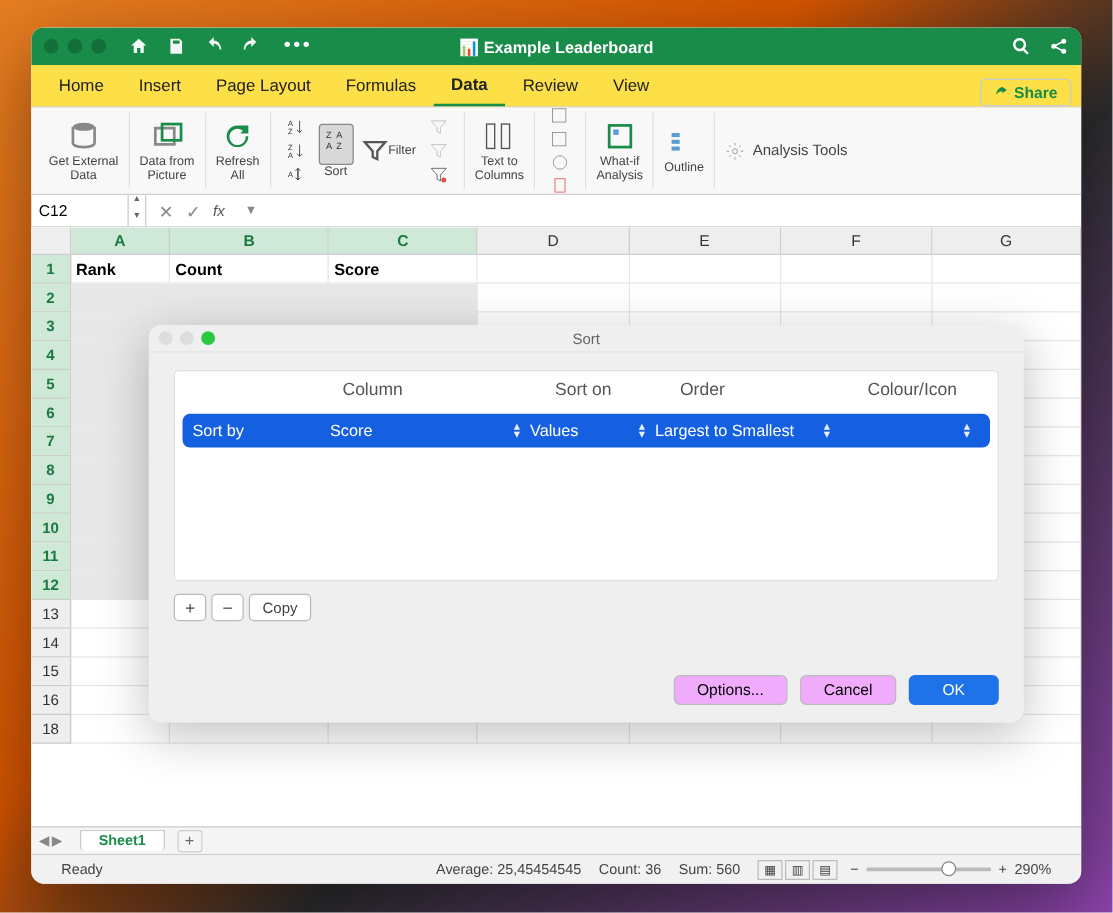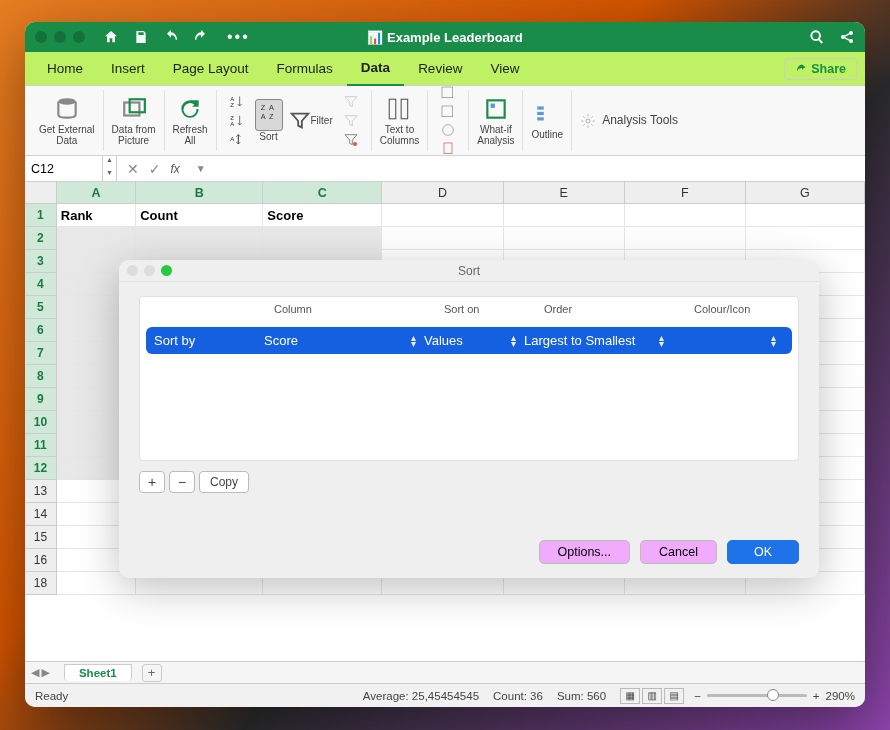--- a/index.html
+++ b/index.html
@@ -10,21 +10,21 @@
 .titlebar { background: #1a8c4a; height: 30px; display: flex; align-items: center; padding: 0 10px; gap: 6px; }
 .traffic { display: flex; gap: 7px; }
 .traffic-light { width: 12px; height: 12px; border-radius: 50%; background: rgba(0,0,0,.2); }
 .tb-icons { display: flex; gap: 14px; margin-left: 12px; align-items: center; }
 .tb-icons svg { width: 16px; height: 16px; fill: #fff; opacity: .95; }
 .tb-icons .dots { color: #fff; font-size: 16px; letter-spacing: 2px; margin-left: 4px; }
 .title { position: absolute; left: 0; right: 0; text-align: center; color: #fff; font-size: 13px; font-weight: 600; pointer-events: none; }
 .tb-right { margin-left: auto; display: flex; gap: 14px; }
 
 
-.menubar { background: #bef264; height: 34px; display: flex; align-items: center; padding: 0 8px; border-bottom: 1px solid #d0d0d0; gap: 0; }
+.menubar { background: #fde047; height: 34px; display: flex; align-items: flex-end; padding: 0 8px; border-bottom: 1px solid #d0d0d0; gap: 0; }
 .menu-item { padding: 0 14px; font-size: 13.5px; color: #222; cursor: pointer; height: 34px; display: flex; align-items: center; }
 .menu-item.active { font-weight: 700; border-bottom: 2px solid #1a8c4a; }
 .share-btn { margin-left: auto; border: 1px solid #ccc; border-radius: 4px; padding: 3px 10px; font-size: 12.5px; color: #1a8c4a; font-weight: 600; display: flex; align-items: center; gap: 4px; }
 
 
 .ribbon { background: #f8f8f8; height: 70px; display: flex; align-items: center; padding: 4px 6px; border-bottom: 1px solid #d0d0d0; }
 .ribbon-group { display: flex; flex-direction: column; align-items: center; padding: 0 8px; border-right: 1px solid #e0e0e0; height: 100%; justify-content: center; gap: 2px; }
 .ribbon-group:last-child { border-right: none; }
 .ribbon-ico { width: 26px; height: 26px; }
 .ribbon-lbl { font-size: 10px; color: #444; text-align: center; line-height: 11px; }
@@ -58,40 +58,40 @@
 .cell.selbg { background: #e8e8e8; }
 .cell.active { outline: 2px solid #1a8c4a; outline-offset: -1px; }
 
 
 .sheettabs { height: 22px; border-top: 1px solid #ccc; display: flex; align-items: center; background: #f5f5f5; }
 .sheet-arrows { display: flex; gap: 2px; padding: 0 6px; color: #888; font-size: 11px; }
 .sheettab { background: #fff; border: 1px solid #ccc; border-bottom: none; border-radius: 0 0 4px 4px; padding: 2px 14px; font-size: 11.5px; color: #1a8c4a; font-weight: 600; margin-left: 8px; }
 .addsheet { margin-left: 10px; width: 20px; height: 18px; border: 1px solid #ccc; border-radius: 3px; text-align: center; font-size: 13px; color: #666; line-height: 16px; }
 
 
-.statusbar { height: 24px; background: #f1f1f1; border-top: 1px solid #ccc; display: flex; align-items: center; padding: 0 10px; font-size: 11.5px; color: #444; border-radius: 0 0 10px 10px; justify-content: flex-end; }
+.statusbar { height: 24px; background: #f1f1f1; border-top: 1px solid #ccc; display: flex; align-items: center; padding: 0 24px; font-size: 11.5px; color: #444; border-radius: 0 0 10px 10px; justify-content: flex-end; }
 .statusbar .stat { margin-right: 14px; }
 .viewbtns { display: flex; gap: 2px; margin-left: auto; margin-right: 10px; }
 .viewbtns span { width: 20px; height: 16px; border: 1px solid #bbb; display: inline-flex; align-items: center; justify-content: center; font-size: 10px; }
 .zoom { display: flex; align-items: center; gap: 6px; }
 .zoom-track { width: 100px; height: 3px; background: #bbb; position: relative; border-radius: 2px; }
 .zoom-thumb { position: absolute; width: 12px; height: 12px; background: #fff; border: 1px solid #888; border-radius: 50%; top: -5px; left: 60%; }
 
 
 .dialog { position: absolute; left: 94px; top: 238px; width: 700px; height: 318px; background: #efefef; border-radius: 10px; box-shadow: 0 10px 40px rgba(0,0,0,.25); display: flex; flex-direction: column; overflow: hidden; }
 .dlg-titlebar { height: 22px; display: flex; align-items: center; padding: 0 8px; background: #efefef; border-bottom: 1px solid rgba(0,0,0,0.05); }
 .dlg-traffic { display: flex; gap: 6px; }
 .dlg-tl { width: 11px; height: 11px; border-radius: 50%; }
 .dlg-title { position: absolute; left:0; right:0; text-align:center; font-size: 12px; color: #666; }
 .dlg-body { padding: 14px 20px 0; flex: 1; }
 .dlg-top { display: flex; justify-content: space-between; align-items: center; font-size: 13px; color: #333; margin-bottom: 10px; }
 .dlg-check { display: flex; align-items: center; gap: 6px; }
 .dlg-check input { width: 15px; height: 15px; accent-color: #1560e0; }
 .sort-table { background: #fff; border-radius: 4px; border: 1px solid #e0e0e0; }
-.sort-head { display: flex; padding: 6px 10px; font-size: 11px; color: #555; }
+.sort-head { display: flex; padding: 6px 10px; font-size: 14px; color: #555; }
 .sort-head > div:nth-child(1){ width:124px; } .sort-head > div:nth-child(2){ width:170px; } .sort-head > div:nth-child(3){ width:100px; } .sort-head > div:nth-child(4){ width:150px; } .sort-head > div:nth-child(5){ flex:1; }
 .sort-row { display: flex; align-items: center; background: #1560e0; color: #fff; border-radius: 6px; margin: 6px; padding: 6px 8px; font-size: 13px; }
 .sort-row > div { display: flex; align-items: center; justify-content: space-between; padding-right: 8px; }
 .sort-row > div:nth-child(1){ width:110px; } .sort-row > div:nth-child(2){ width:160px; } .sort-row > div:nth-child(3){ width:100px; } .sort-row > div:nth-child(4){ width:148px; } .sort-row > div:nth-child(5){ flex:1; }
 .dd { font-size: 10px; line-height: 6px; opacity: .9; }
 .sort-blank { height: 100px; }
 .sort-controls { display: flex; gap: 4px; margin-top: 10px; }
 .sort-controls button { width: 26px; height: 22px; border: 1px solid #bbb; background: #fff; border-radius: 4px; font-size: 14px; color: #444; }
 .sort-controls .copy { width: auto; padding: 0 10px; font-size: 12px; }
 .dlg-footer { padding: 14px 20px; display: flex; justify-content: flex-end; gap: 10px; }

